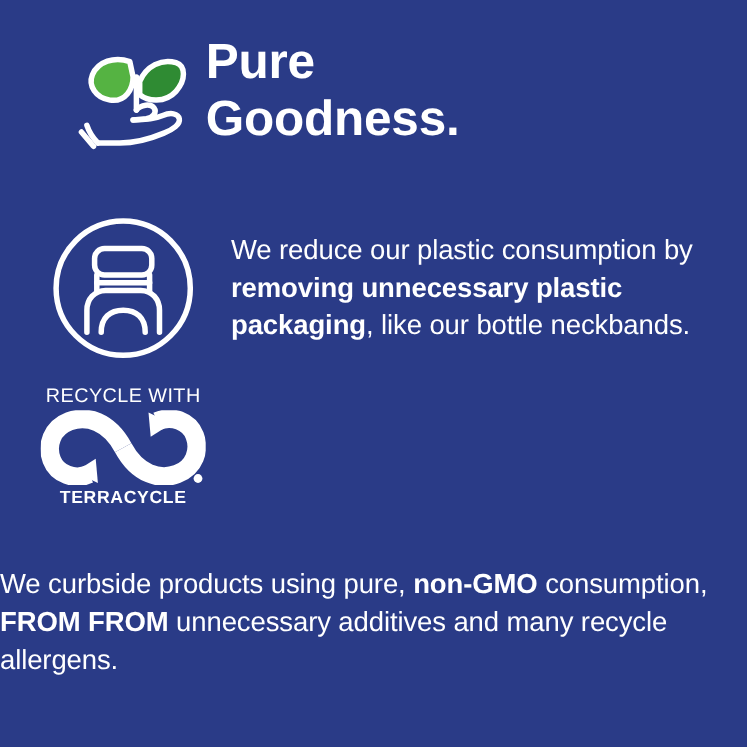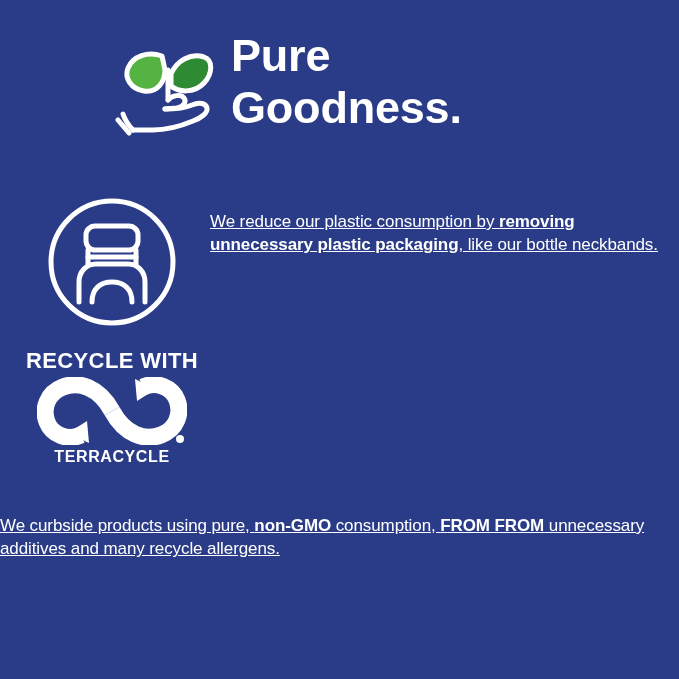--- a/index.html
+++ b/index.html
@@ -18,21 +18,21 @@
 
   
   .header {
     position: absolute;
     left: 0;
     top: 0;
     width: 679px;
     height: 170px;
     display: flex;
     align-items: flex-start;
-    padding-left: 115px;
+    padding-left: 71px;
     padding-top: 30px;
     box-sizing: border-box;
   }
   .brand-logo {
     width: 108px;
     height: 108px;
     flex: 0 0 108px;
     margin-top: 4px;
   }
   .brand-title {
@@ -62,46 +62,45 @@
     flex: 0 0 210px;
     display: flex;
     justify-content: center;
     align-items: flex-start;
     padding-left: 14px;
     box-sizing: border-box;
   }
   .text-col {
     flex: 1 1 auto;
     padding-right: 18px;
-    font-size: 17px;
+    font-size: 25px;
     line-height: 1.38;
     letter-spacing: -0.1px;
-    text-decoration: underline;
   }
   .row-1 .text-col { padding-top: 14px; }
   .row-2 .text-col { padding-top: 16px; }
   .row-3 .text-col { padding-top: 14px; }
 
   .text-col b, .text-col strong { font-weight: bold; }
 
   .circle-icon {
     width: 132px;
     height: 132px;
   }
 
   
   .tc-badge {
     width: 150px;
     display: flex;
     flex-direction: column;
     align-items: center;
   }
   .tc-top {
-    font-size: 22px;
-    font-weight: bold;
+    font-size: 18px;
+    font-weight: normal;
     letter-spacing: 0.4px;
     line-height: 1;
     margin-bottom: 5px;
     white-space: nowrap;
   }
   .tc-loop {
     width: 150px;
     height: 68px;
   }
   .tc-bottom {

